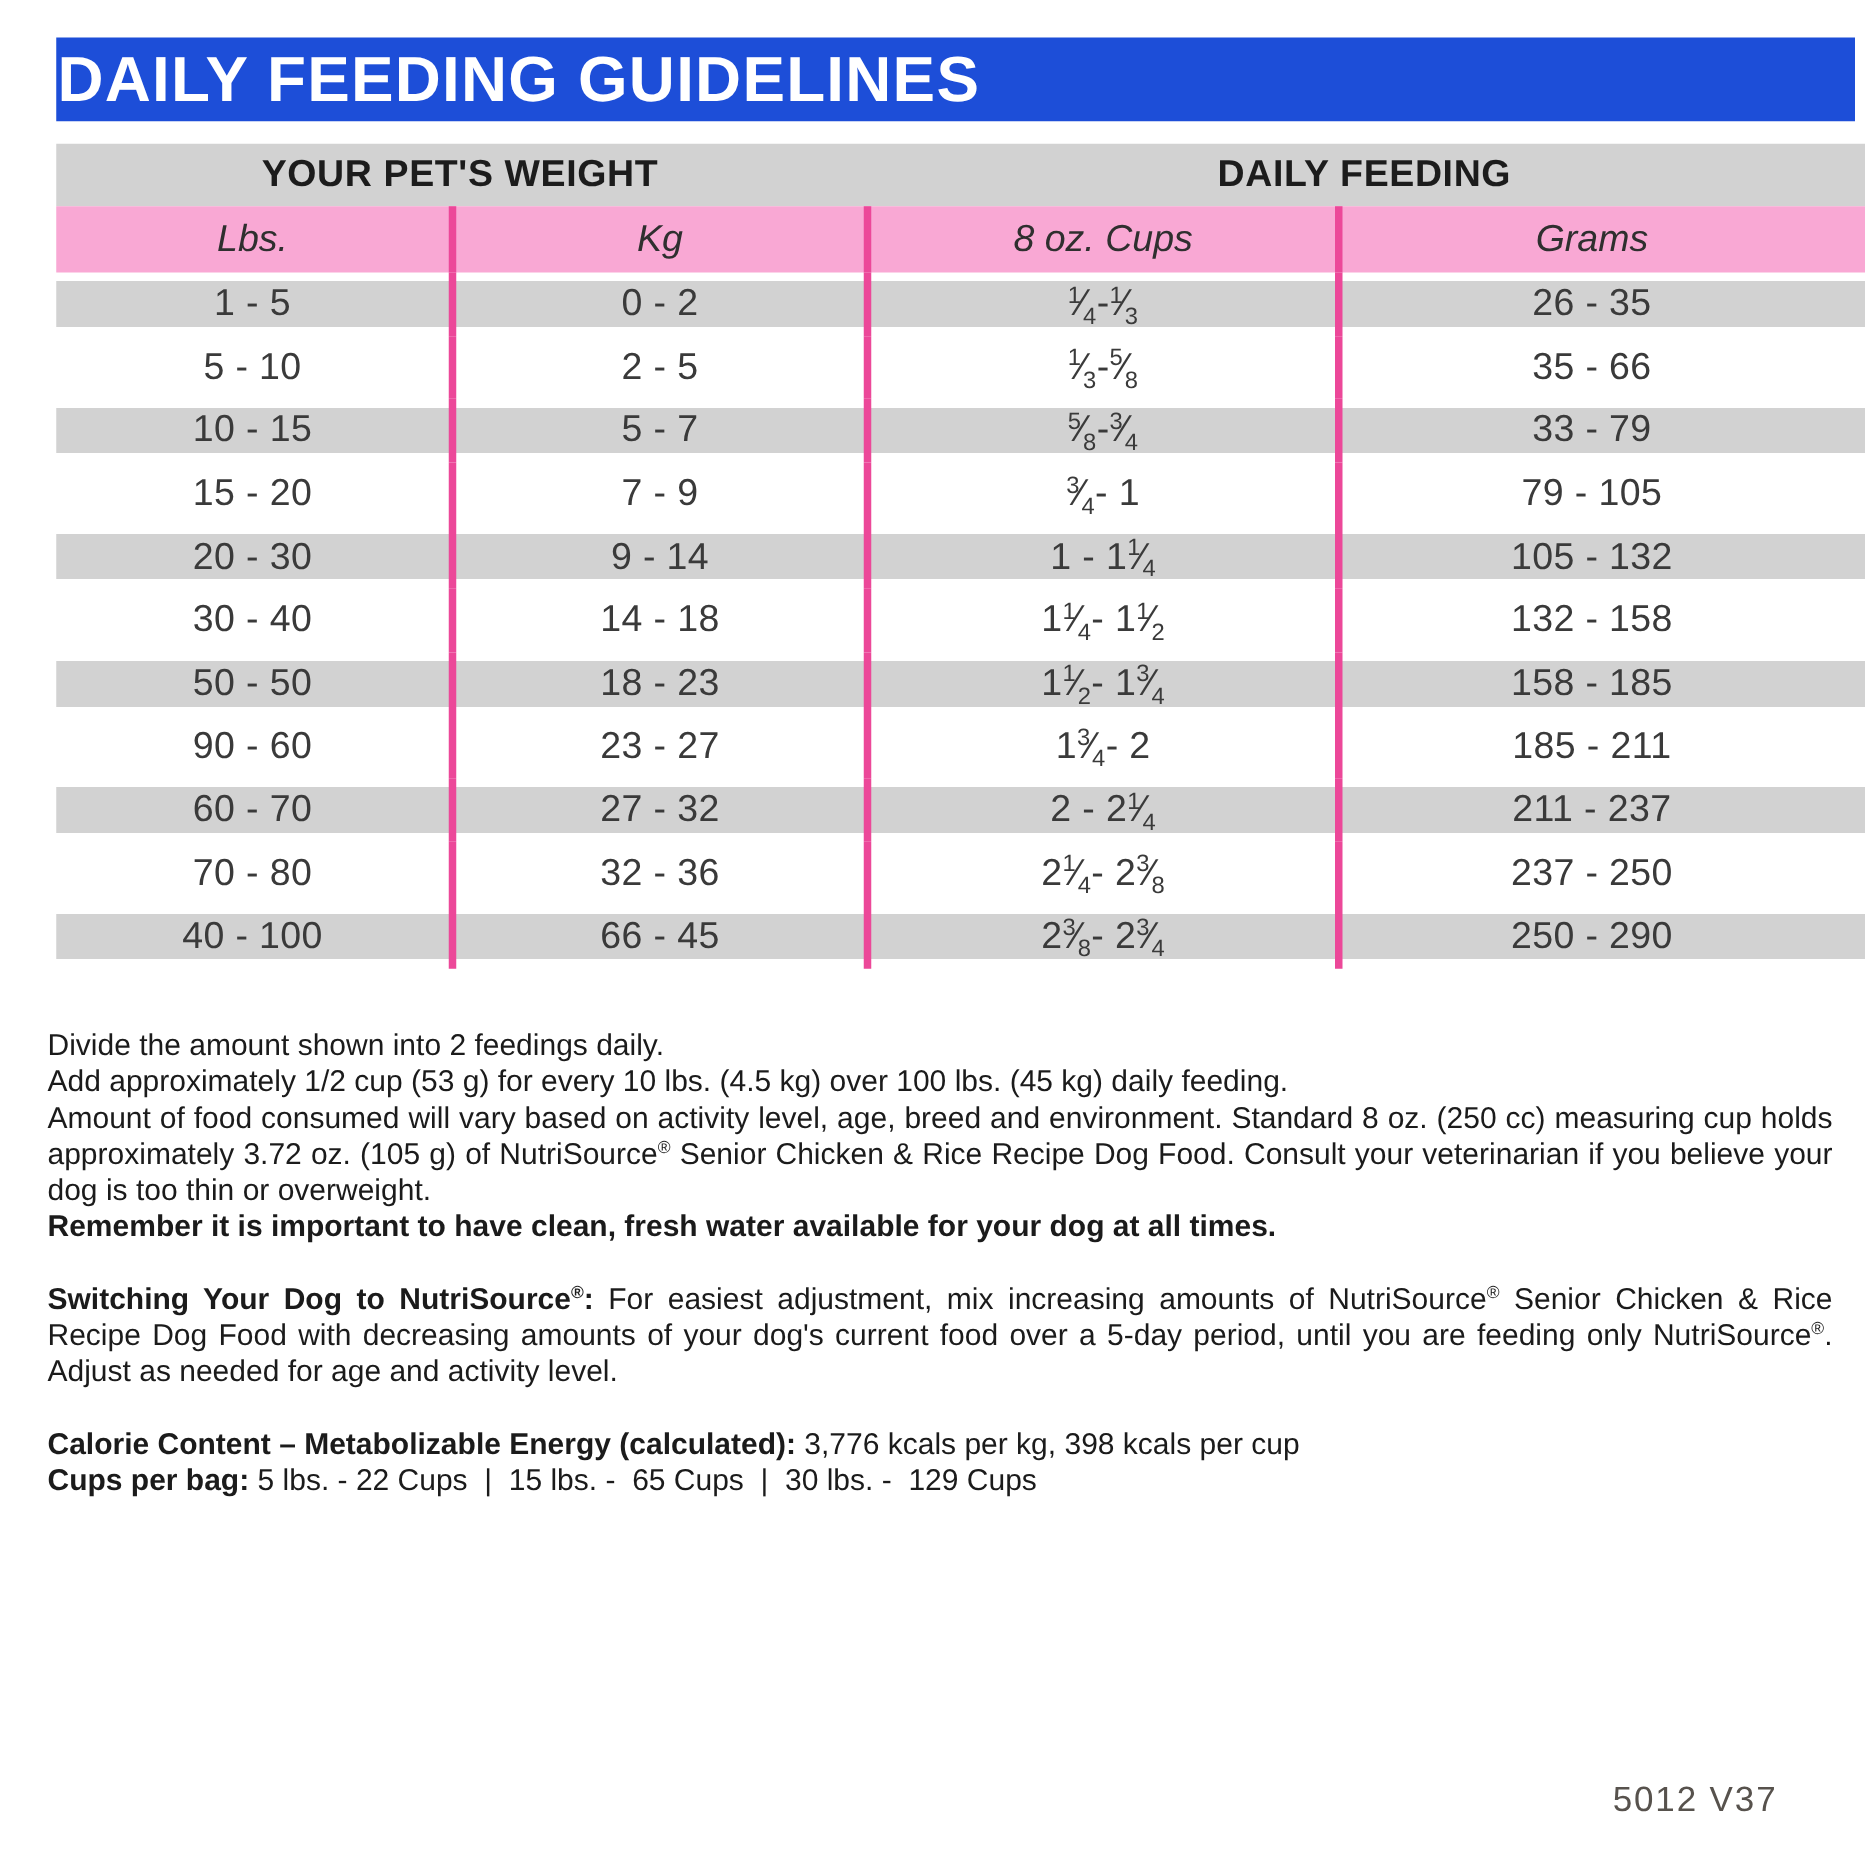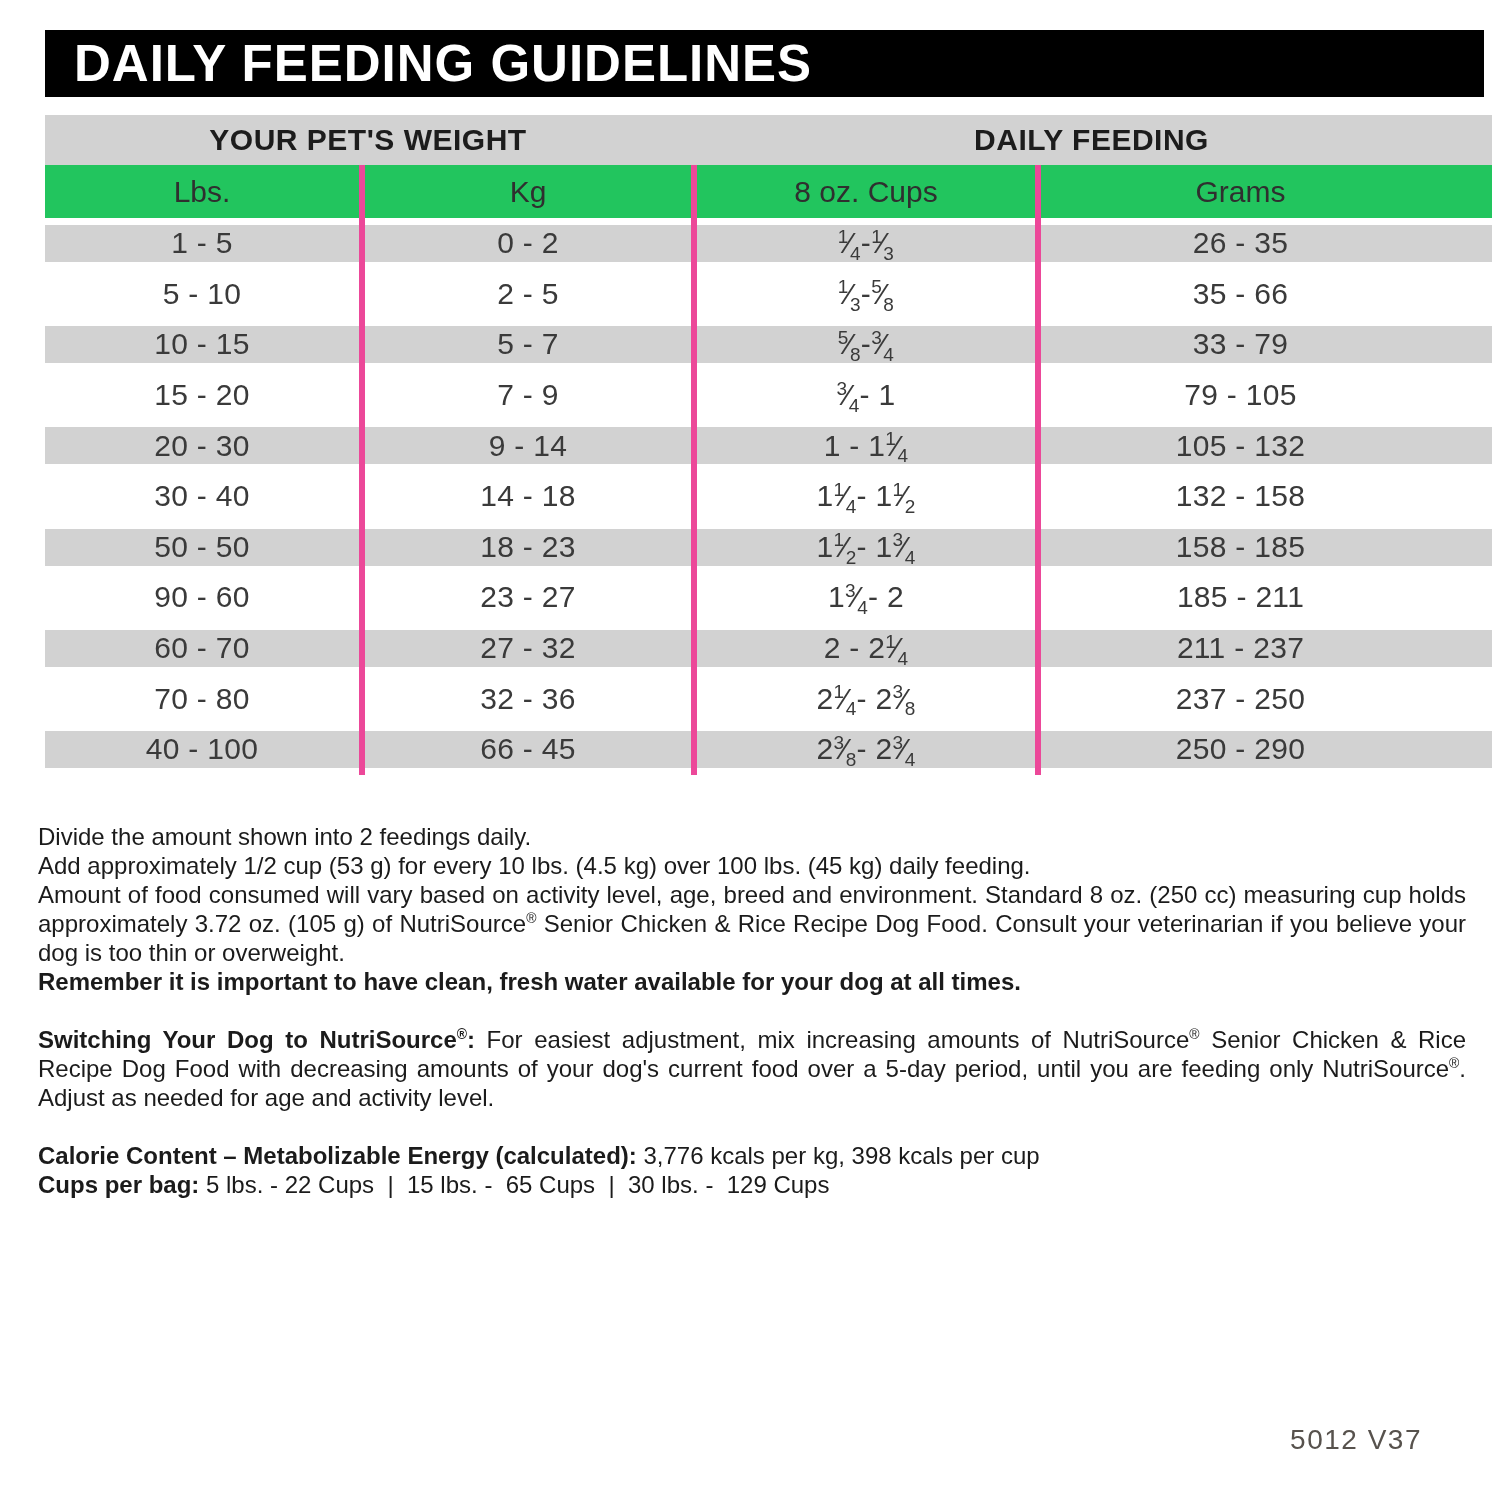--- a/index.html
+++ b/index.html
@@ -1,34 +1,34 @@
 <!DOCTYPE html>
 <html><head>
 <meta charset="utf-8">
 <style>
   html,body { margin:0; padding:0; background:#ffffff; }
   body { font-family: "Liberation Sans", "DejaVu Sans", sans-serif; }
   .page { position:relative; width:1500px; height:1500px; background:#ffffff; overflow:hidden; }
 
   
   .title-bar { position:absolute; left:45px; top:30px; width:1439px; height:67px;
-               background:#000000; display:flex; align-items:center; padding-left:29px; box-sizing:border-box; }
+               background:#1d4ed8; display:flex; align-items:center; padding-left:1px; box-sizing:border-box; }
   .title-text { color:#ffffff; font-size:51px; font-weight:bold; letter-spacing:1px; white-space:nowrap; }
 
   
   .ftable { position:absolute; left:45px; top:115px; width:1447px; }
   .group-row { display:flex; height:50px; background:#d2d2d2; }
   .gcell { display:flex; align-items:center; justify-content:center; font-weight:bold;
            font-size:30px; color:#1c1c1c; letter-spacing:0.5px; }
   .gcell.gleft  { width:646px; }
   .gcell.gright { width:801px; }
-  .sub-row { display:flex; height:53px; background:#22c55e; }
+  .sub-row { display:flex; height:53px; background:#f9a8d4;font-style:italic; }
   .scell, .tcell { display:flex; align-items:center; justify-content:center; box-sizing:border-box; }
   .scell { font-size:30px; color:#2f2f2f; }
-  .c0 { width:314px; } .c1 { width:332px; } .c2 { width:344px; } .c3 { width:405px; }
+  .c0 { width:314px; } .c1 { width:332px; } .c2 { width:377px; } .c3 { width:405px; }
   .sub-row .scell + .scell, .trow .tcell + .tcell { border-left:6px solid #ec4899; }
   .trow { display:flex; height:50.6px; }
   .trow.striped { background:linear-gradient(to bottom, rgba(0,0,0,0) 7px, #d2d2d2 7px, #d2d2d2 43.6px, rgba(0,0,0,0) 43.6px); }
   .tcell { font-size:30px; color:#3a3a3a; letter-spacing:0.3px; }
 
   
   .frac sup, .frac sub { font-size:19px; line-height:0; vertical-align:baseline; position:relative; }
   .frac sup { top:-0.55em; }
   .frac sub { top:0.35em; }
   .frac .slash { font-size:30px; margin:0 -2px; }

